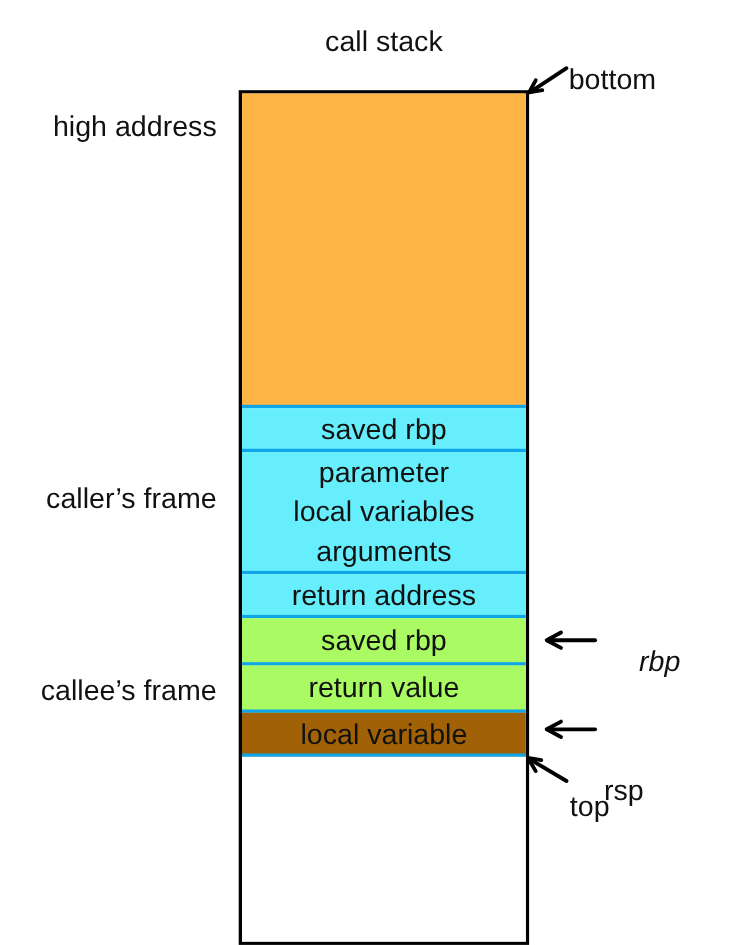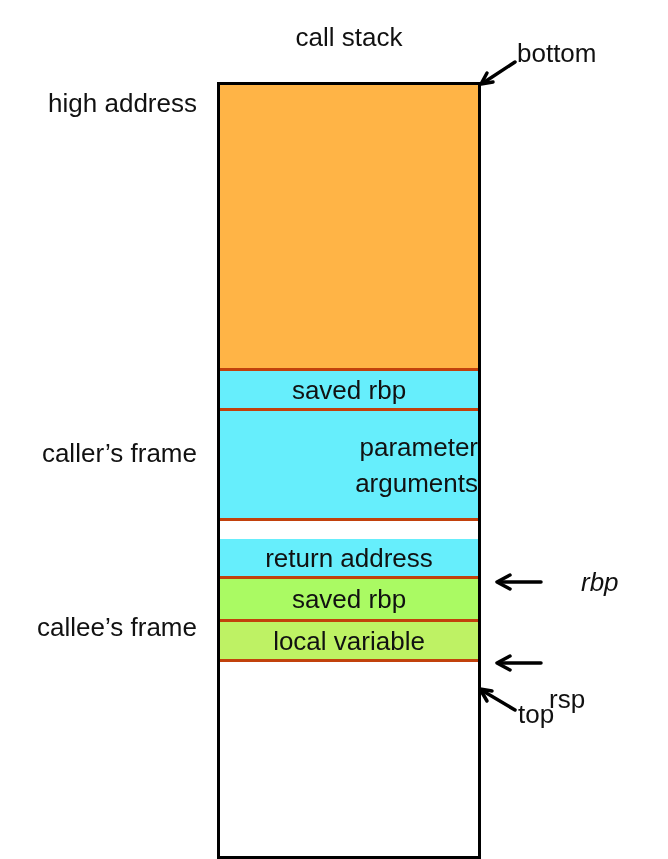--- a/index.html
+++ b/index.html
@@ -10,42 +10,42 @@
   .title{
     position:absolute;left:217px;top:20px;width:264px;height:34px;
     line-height:34px;text-align:center;font-size:26px;
   }
   .stack{
     position:absolute;left:217px;top:82px;width:264px;height:777px;
     box-sizing:border-box;border:3px solid #000;
     display:flex;flex-direction:column;background:#fff;
   }
   .row{
-    box-sizing:border-box;border-bottom:3px solid #c2410c;
+    box-sizing:border-box;border-bottom:3px solid #0ea5e9;
     display:flex;flex-direction:column;align-items:center;justify-content:center;
     font-size:26px;line-height:34px;
   }
   .r0{flex:0 0 286px;}
   .r1{flex:0 0 40px;}
-  .r2{flex:0 0 110px;line-height:36px;align-items:flex-end;}
-  .r3{flex:0 0 40px;margin-top:18px;}
+  .r2{flex:0 0 110px;line-height:36px;}
+  .r3{flex:0 0 40px;}
   .r4{flex:0 0 43px;}
   .r5{flex:0 0 43px;}
   .r6{flex:0 0 40px;}
   .r7{flex:1 1 auto;border-bottom:none;background:#ffffff;}
   .side-label{
     position:absolute;right:471px;height:34px;line-height:34px;
     font-size:26px;white-space:nowrap;text-align:right;
   }
-  .lbl-high{top:86px;}
+  .lbl-high{top:98px;}
   .lbl-callers{top:436px;}
   .lbl-callees{top:610px;}
   .lbl-low{top:780px;}
   .ptr-label{
-    position:absolute;height:34px;line-height:34px;font-size:26px;white-space:nowrap;
+    position:absolute;height:34px;line-height:34px;font-size:26px;white-space:nowrap;margin-top:19px;
   }
   .ptr-bottom{left:517px;top:36px;}
   .ptr-rbp{left:581px;top:565px;font-style:italic;}
   .ptr-rsp{left:549px;top:682px;}
   .ptr-top{left:518px;top:697px;}
   .overlay{
     position:absolute;left:0;top:0;width:668px;height:859px;pointer-events:none;
   }
   .overlay path{stroke:#000;stroke-width:3.5;fill:none;stroke-linecap:round;stroke-linejoin:round;}
 </style>
@@ -56,29 +56,33 @@
 
   <div class="title">call stack</div>
 
   <div class="stack">
     <div class="row r0" style="background-color: rgb(255, 180, 70);"></div>
     <div class="row r1" style="background-color: rgb(102, 238, 252);">
       <span>saved rbp</span>
     </div>
     <div class="row r2" style="background-color: rgb(102, 238, 252);">
       <span>parameter</span>
+      <span>local variables</span>
       <span>arguments</span>
     </div>
     <div class="row r3" style="background-color: rgb(102, 238, 252);">
       <span>return address</span>
     </div>
     <div class="row r4" style="background-color: rgb(170, 250, 99);">
       <span>saved rbp</span>
     </div>
-    <div class="row r6" style="background-color: #bef264; text-align: right;">
+    <div class="row r5" style="background-color: rgb(170, 250, 99);">
+      <span>return value</span>
+    </div>
+    <div class="row r6" style="background-color: #a16207; text-align: right;">
       <span>local variable</span>
     </div>
     <div class="row r7"></div>
   </div>
 
   <div class="side-label lbl-high">high address</div>
   <div class="side-label lbl-callers">caller’s frame</div>
   <div class="side-label lbl-callees">callee’s frame</div>
 
   <div class="ptr-label ptr-bottom">bottom</div>

